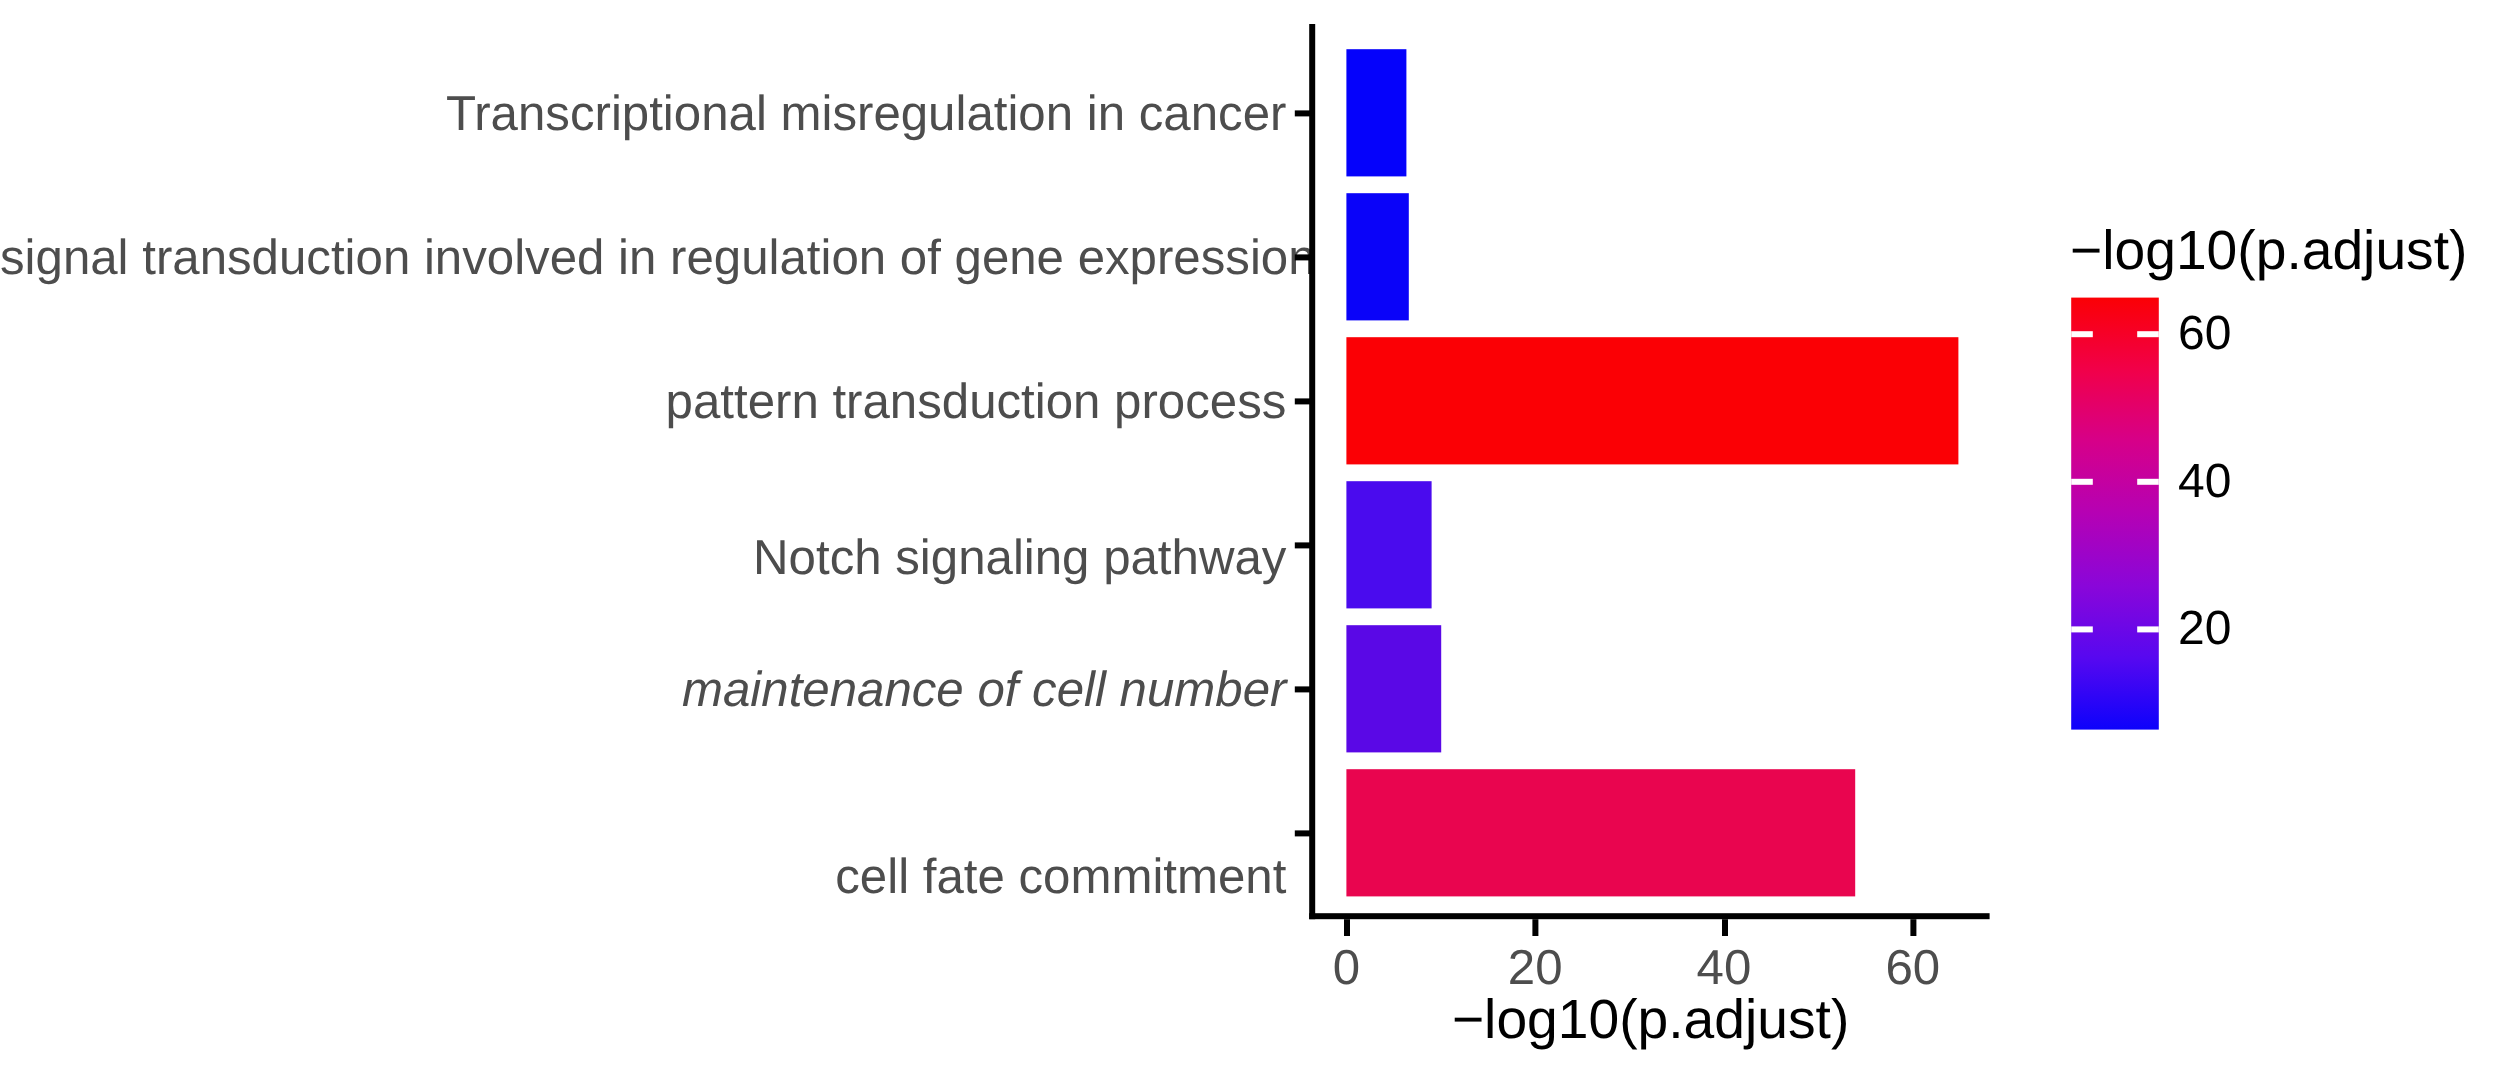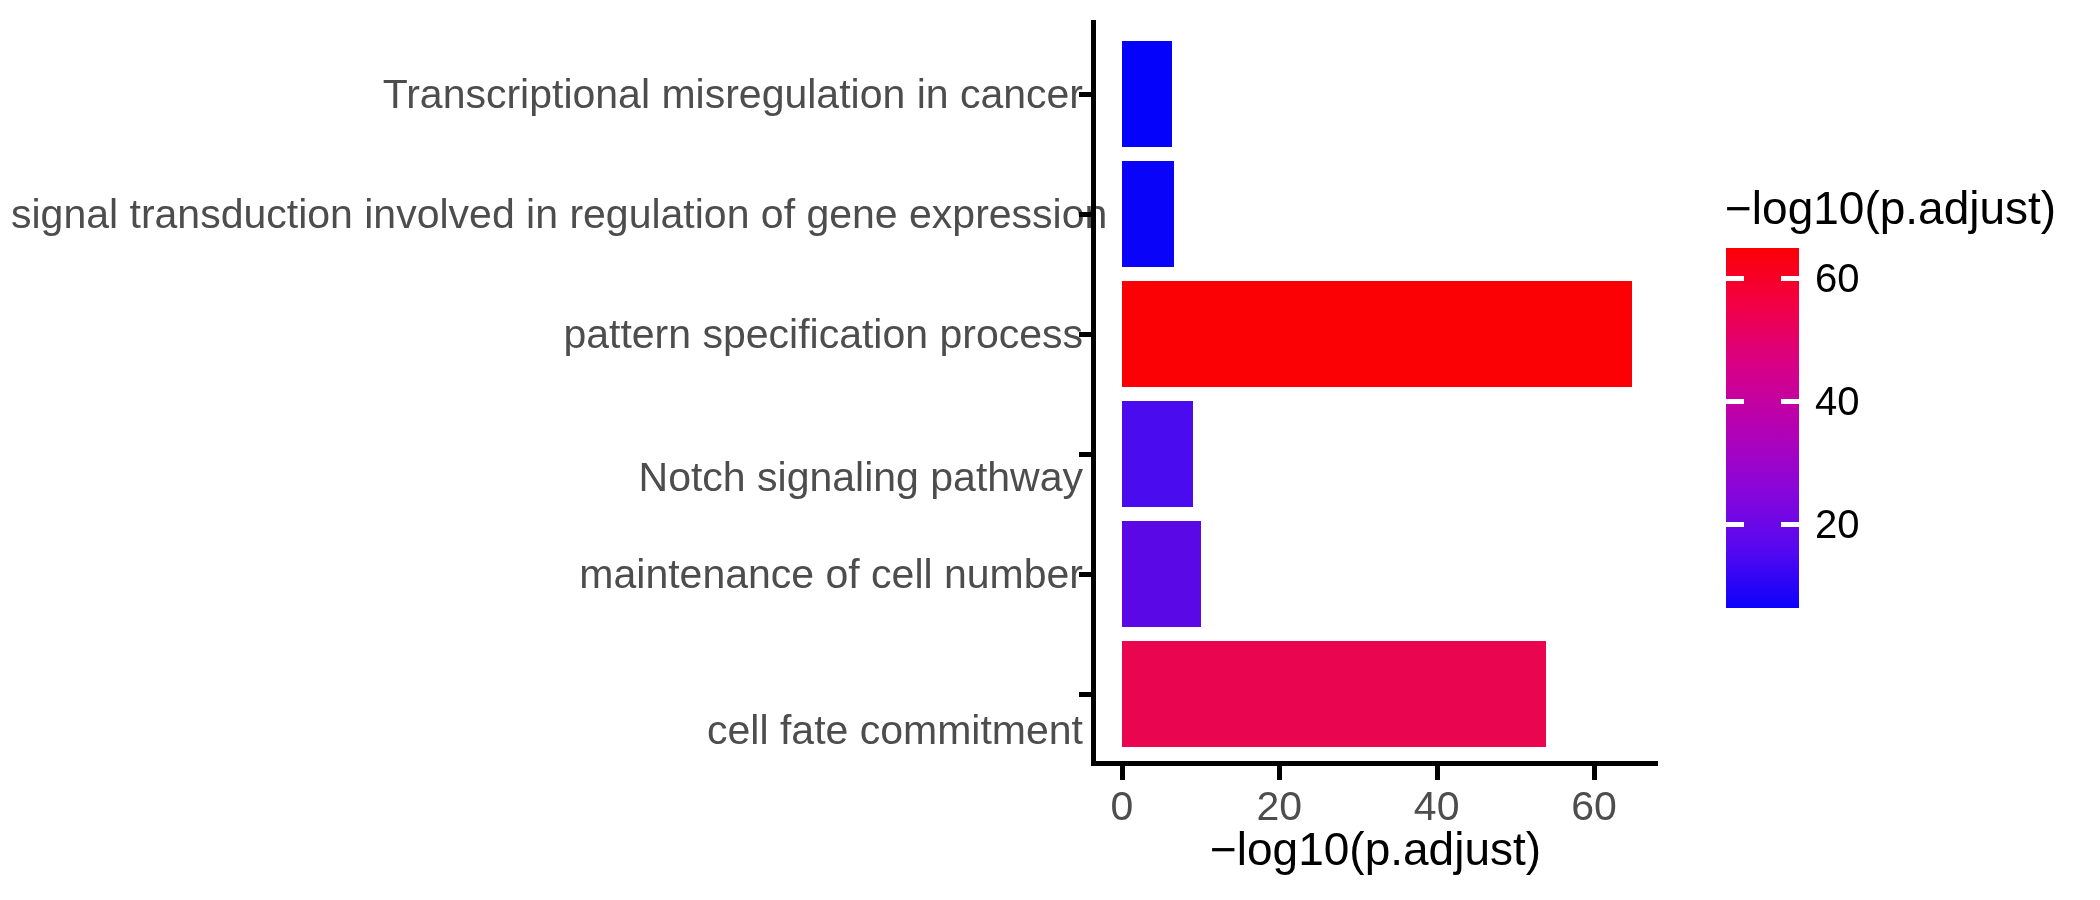--- a/index.html
+++ b/index.html
@@ -1,19 +1,19 @@
 <!DOCTYPE html>
 <html><head>
 <meta charset="utf-8">
 <style>
   html,body{margin:0;padding:0;background:#FFFFFF;}
   .figure{position:relative;width:2100px;height:900px;background:#FFFFFF;overflow:hidden;
           font-family:"Liberation Sans",sans-serif;}
   .ylab{position:absolute;left:0;width:1072px;height:60px;line-height:60px;text-align:right;
-        font-size:41px;color:#4D4D4D;white-space:nowrap;margin-left:11px;}
+        font-size:41px;color:#4D4D4D;white-space:nowrap;}
   .ytick{position:absolute;left:1079px;width:14px;height:5px;background:#000000;}
   .axis-y{position:absolute;left:1091px;top:20px;width:5px;height:746px;background:#000000;}
   .axis-x{position:absolute;left:1091px;top:761px;width:567px;height:5px;background:#000000;}
   .bar{position:absolute;left:1122px;height:106px;}
   .xtick{position:absolute;top:766px;width:5px;height:14px;background:#000000;}
   .xticklab{position:absolute;top:782px;width:140px;height:48px;line-height:48px;text-align:center;
             font-size:41px;color:#4D4D4D;}
   .x-title{position:absolute;left:1093px;top:818px;width:565px;height:62px;line-height:62px;
            text-align:center;font-size:46px;color:#000000;}
   .legend-title{position:absolute;left:1725px;top:180px;height:56px;line-height:56px;
@@ -22,23 +22,23 @@
   .cbtick{position:absolute;width:18px;height:5px;background:#FFFFFF;}
   .cblab{position:absolute;left:1815px;height:48px;line-height:48px;font-size:40px;color:#000000;}
 </style>
 </head>
 <body>
 
 <div class="figure">
   <div>
       <div class="ylab" style="top: 64px;">Transcriptional misregulation in cancer</div>
       <div class="ylab" style="top: 184px;">signal transduction involved in regulation of gene expression</div>
-      <div class="ylab" style="top: 304px;">pattern specification process</div>
-      <div class="ylab" style="top: 447px;">Notch signaling pathway</div>
-      <div class="ylab" style="top: 544px;">maintenance of cell number</div>
+      <div class="ylab" style="top: 304px;">pattern transduction process</div>
+      <div class="ylab" style="top: 434px;">Notch signaling pathway</div>
+      <div class="ylab" style="top: 544px; font-style: italic;">maintenance of cell number</div>
       <div class="ylab" style="top: 700px;">cell fate commitment</div>
     </div>
   <div>
       <div class="ytick" style="top: 92px;"></div>
       <div class="ytick" style="top: 212px;"></div>
       <div class="ytick" style="top: 332px;"></div>
       <div class="ytick" style="top: 452px;"></div>
       <div class="ytick" style="top: 572px;"></div>
       <div class="ytick" style="top: 692px;"></div>
     </div>

